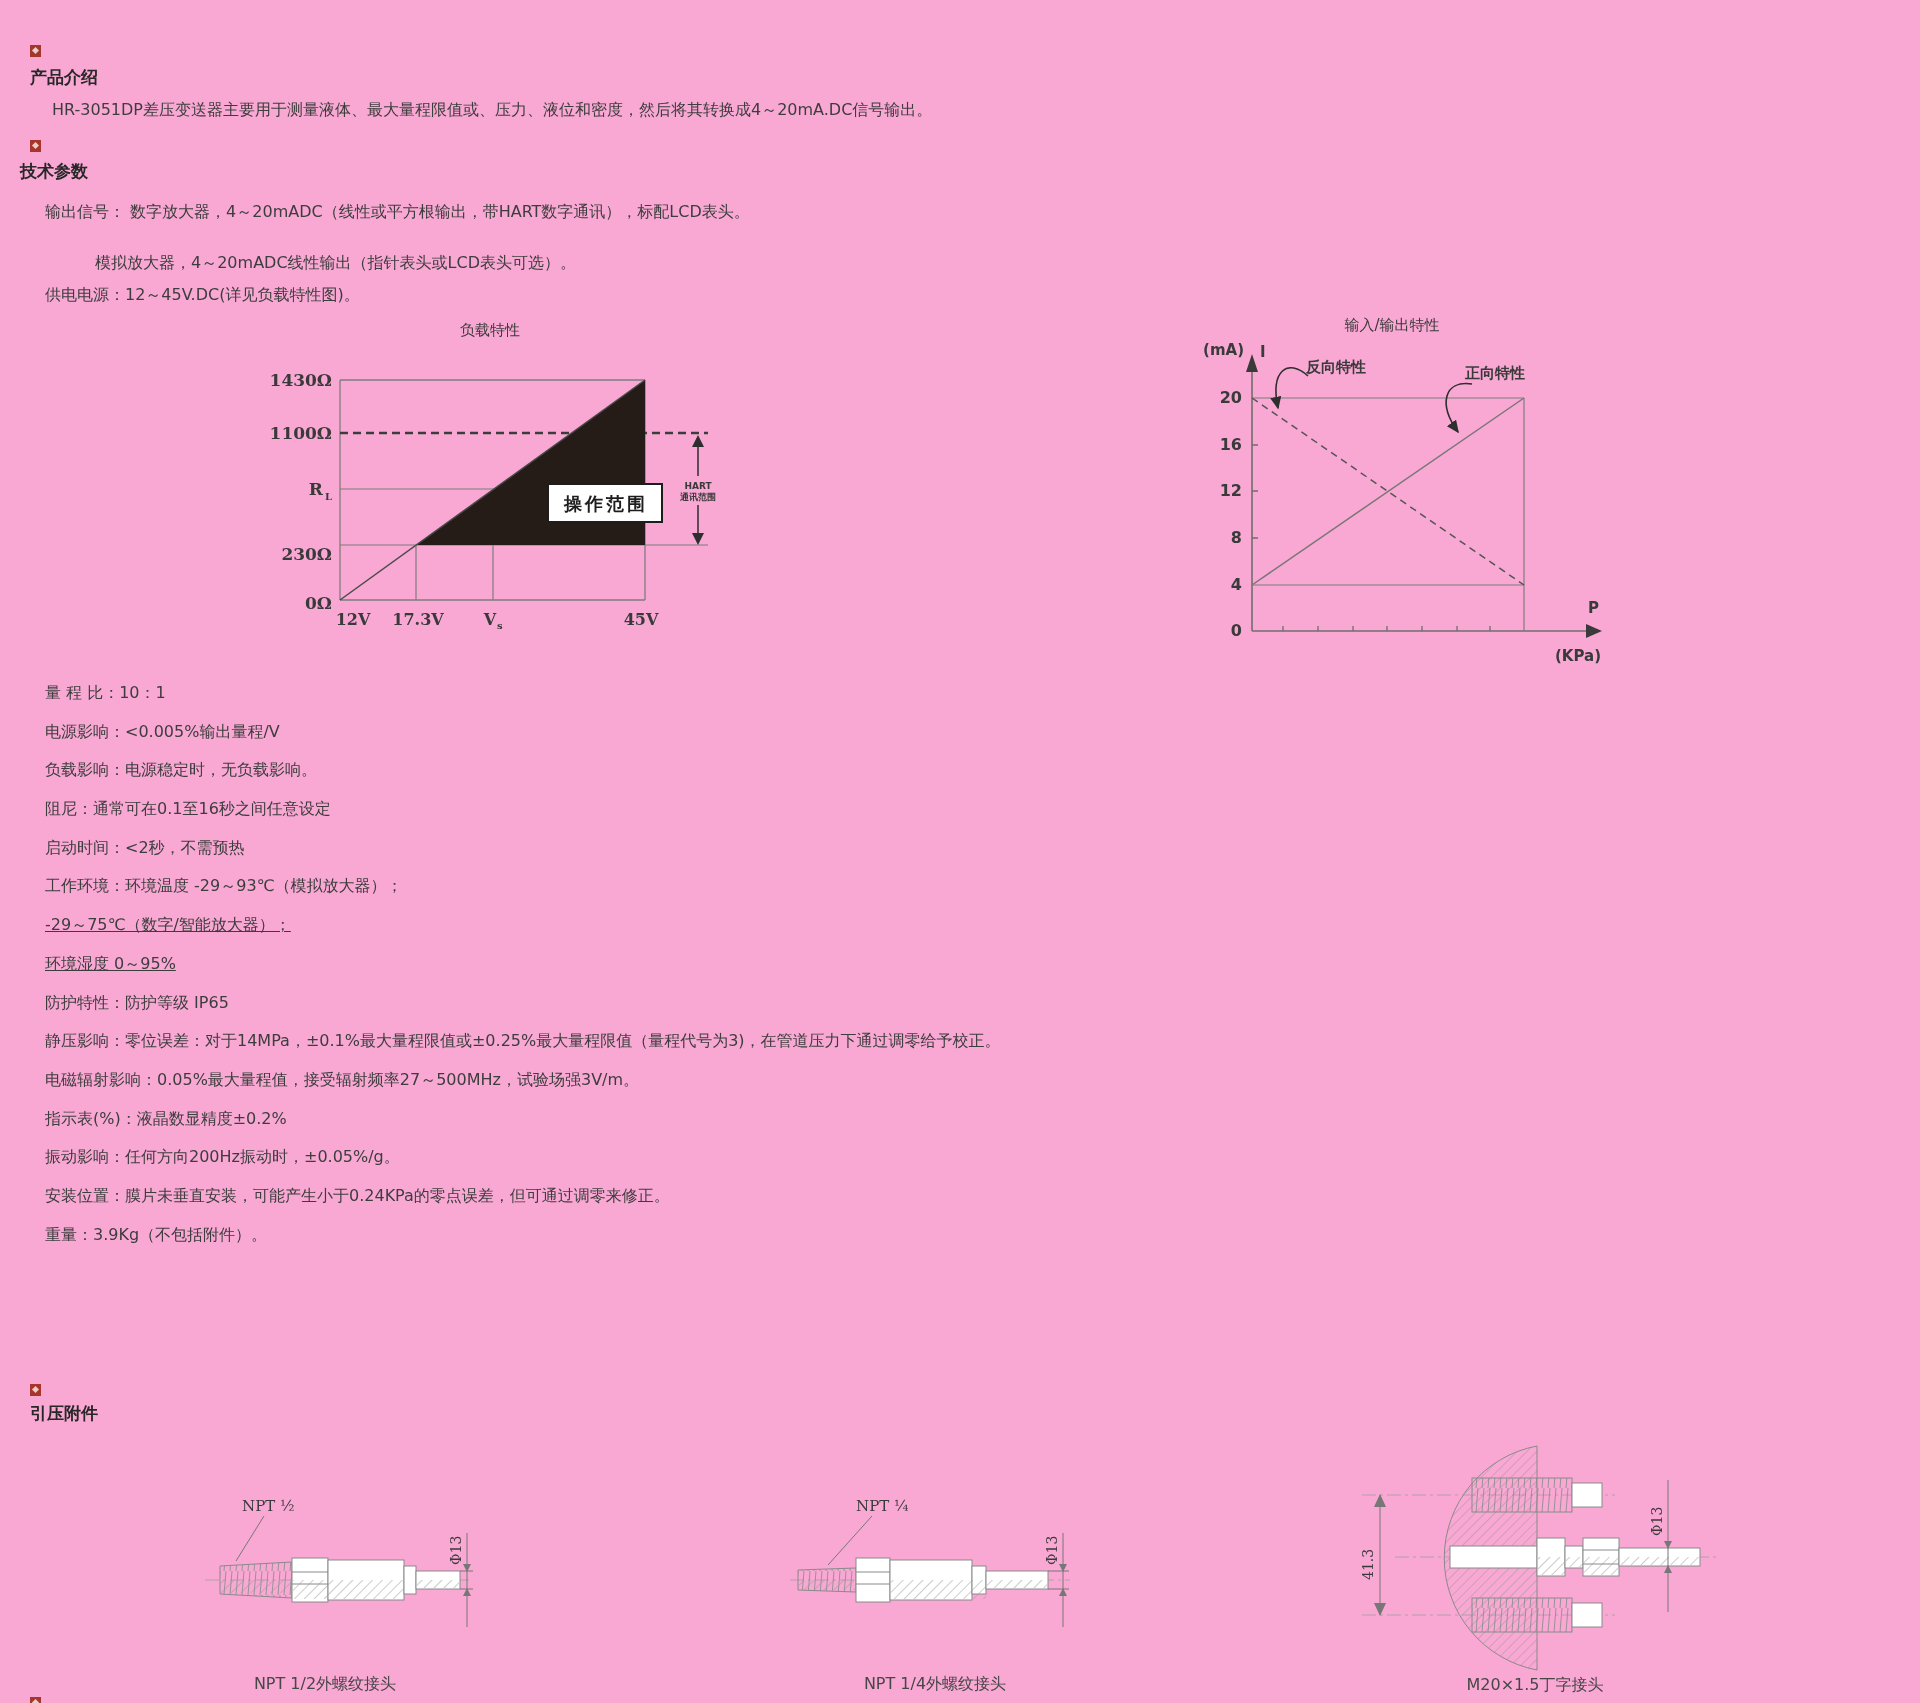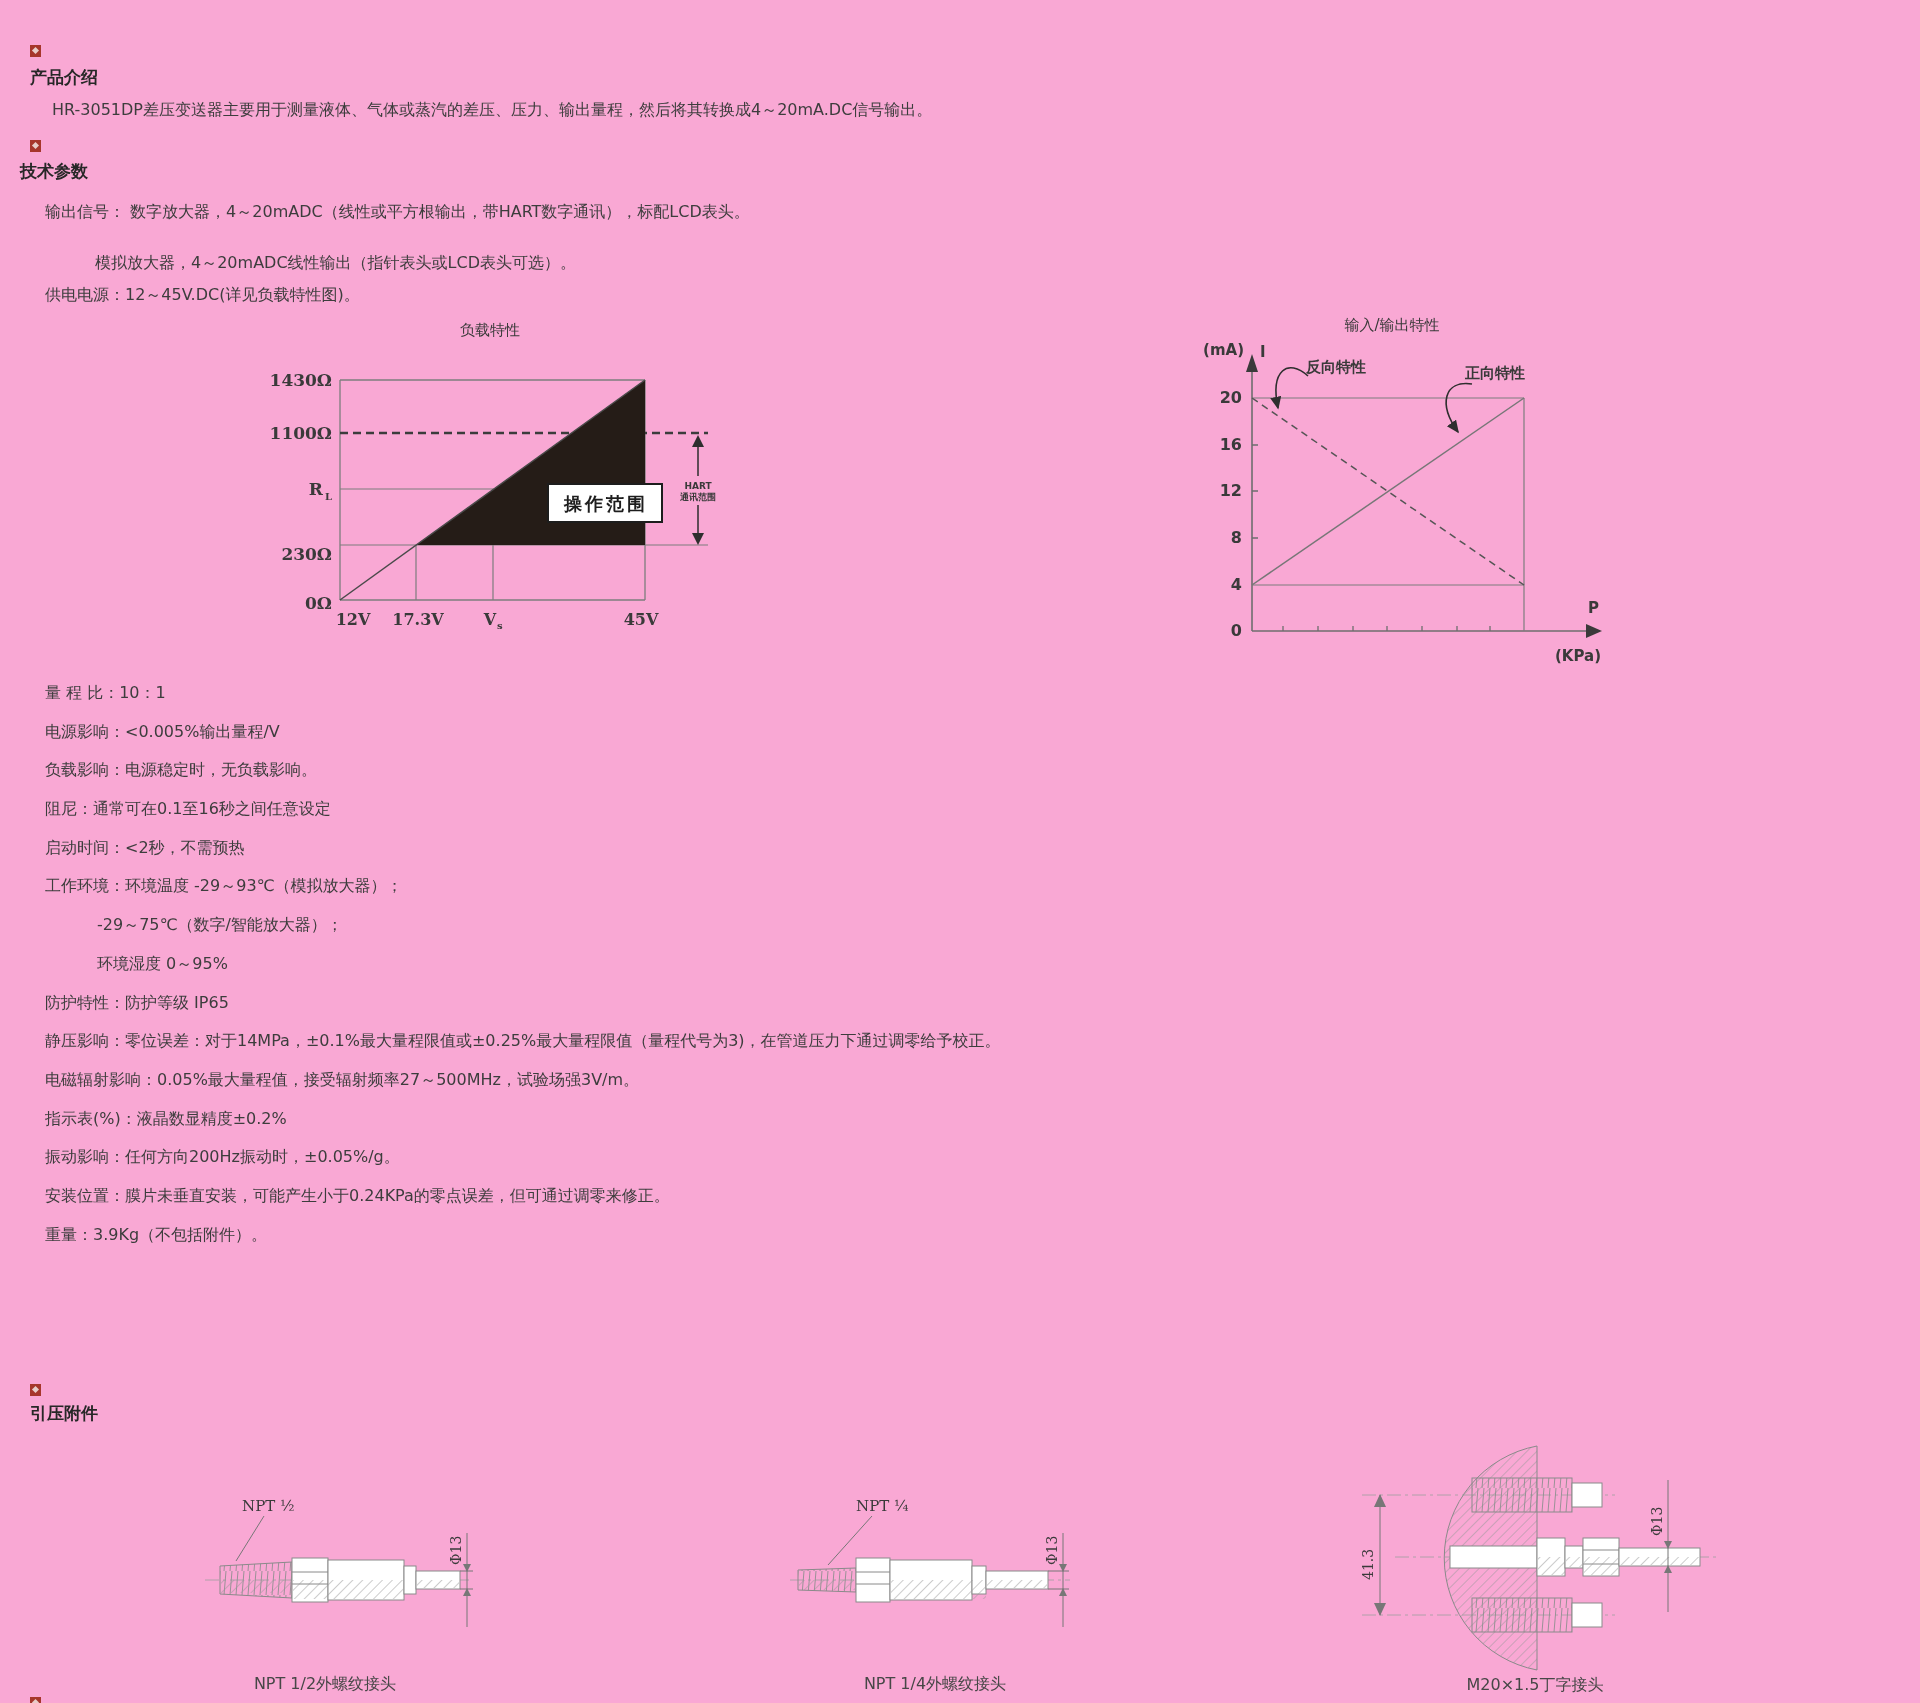--- a/index.html
+++ b/index.html
@@ -5,21 +5,21 @@
   html,body{margin:0;padding:0;background:#fff;}
   .page{position:relative;width:1920px;height:1703px;background:#f9a8d4;overflow:hidden;
         font-family:"DejaVu Sans",sans-serif;color:#3d3d3d;}
   .red-icon{position:absolute;width:11px;height:12px;background:#a6362b;}
   .red-icon::after{content:"";position:absolute;left:3px;top:3px;width:5px;height:5px;
         background:#e8cdc8;transform:rotate(45deg);}
   h2.sec{position:absolute;margin:0;font-size:17px;font-weight:700;color:#272727;white-space:nowrap;}
   p.bodyline{position:absolute;margin:0;font-size:16px;white-space:nowrap;color:#3d3d3d;}
   .specs{position:absolute;left:45px;top:674px;}
   .specs p{margin:0;height:38.7px;line-height:38.7px;font-size:16px;white-space:nowrap;color:#3d3d3d;}
-  .specs p.ind{margin-left:52px;}
+  .specs p.ind{text-decoration:underline;}
   svg{position:absolute;overflow:visible;}
   svg text{font-family:"DejaVu Sans",sans-serif;fill:#3a3a3a;}
   .ser{font-family:"DejaVu Serif",serif;}
   .ct{font-size:15px;font-weight:500;}
   .ylab{font-size:17px;font-weight:600;}
   .xlab{font-size:16px;font-weight:600;}
   .sub{font-size:10px;font-weight:600;}
   .ntick{font-size:16px;font-weight:700;}
   .axsym{font-size:15px;font-weight:700;}
   .curvelab{font-size:15px;font-weight:600;}
@@ -32,21 +32,21 @@
   .diml{stroke:#777;stroke-width:1;fill:none;}
   .dimlab{font-size:14px;}
 </style>
 </head>
 <body>
 
 <div class="page">
 
   <span class="red-icon" style="left:30px;top:45px;"></span>
   <h2 class="sec" style="left:30px;top:66px;">产品介绍</h2>
-  <p class="bodyline" style="left:52px;top:100px;">HR-3051DP差压变送器主要用于测量液体、气体或蒸汽的差压、压力、输出量程，然后将其转换成4～20mA.DC信号输出。</p>
+  <p class="bodyline" style="left:52px;top:100px;">HR-3051DP差压变送器主要用于测量液体、最大量程限值或、压力、液位和密度，然后将其转换成4～20mA.DC信号输出。</p>
 
   <span class="red-icon" style="left:30px;top:140px;"></span>
   <h2 class="sec" style="left:20px;top:160px;">技术参数</h2>
 
   <p class="bodyline" style="left:45px;top:202px;">输出信号：  数字放大器，4～20mADC（线性或平方根输出，带HART数字通讯），标配LCD表头。</p>
   <p class="bodyline" style="left:95px;top:244px;margin-top:9px;">模拟放大器，4～20mADC线性输出（指针表头或LCD表头可选）。</p>
   <p class="bodyline" style="left:45px;top:285px;">供电电源：12～45V.DC(详见负载特性图)。</p>
 
   <svg style="left:230px;top:308px;" width="500" height="345" viewBox="0 0 500 345">
     <text class="ct" x="260" y="27" text-anchor="middle">负载特性</text>

